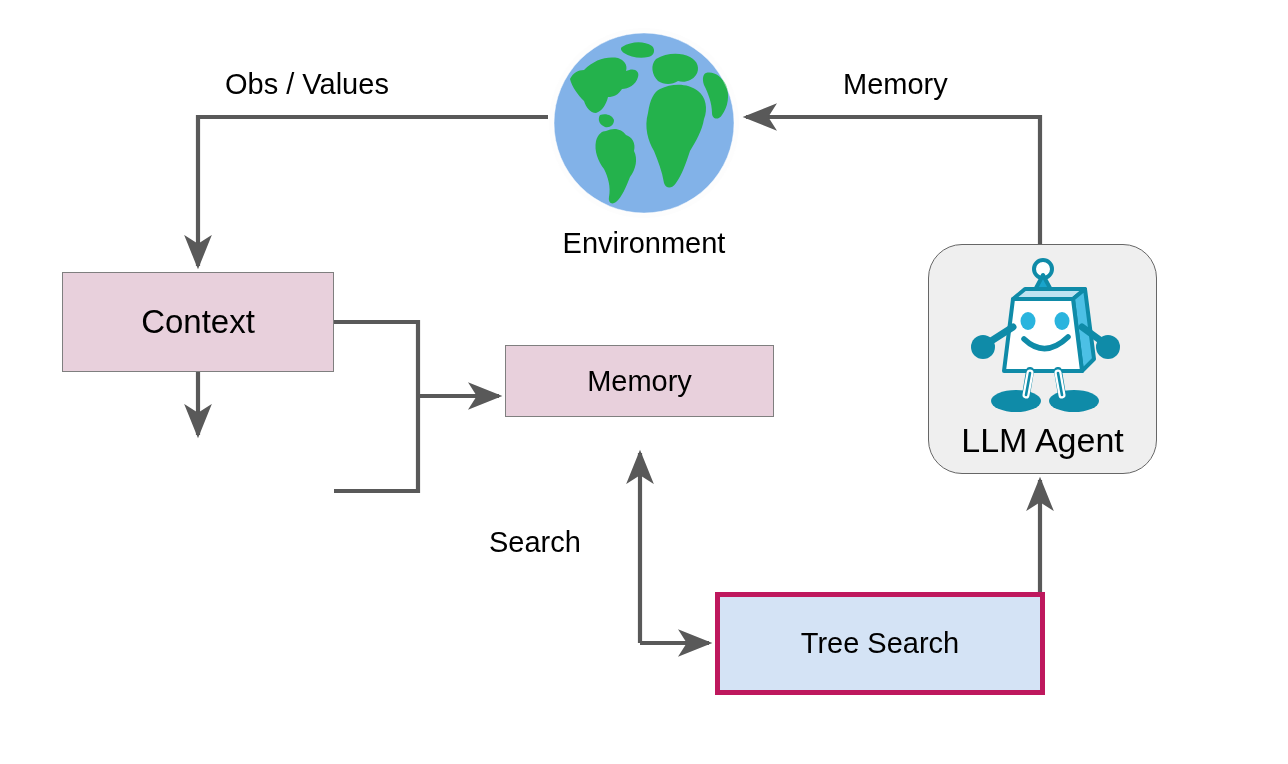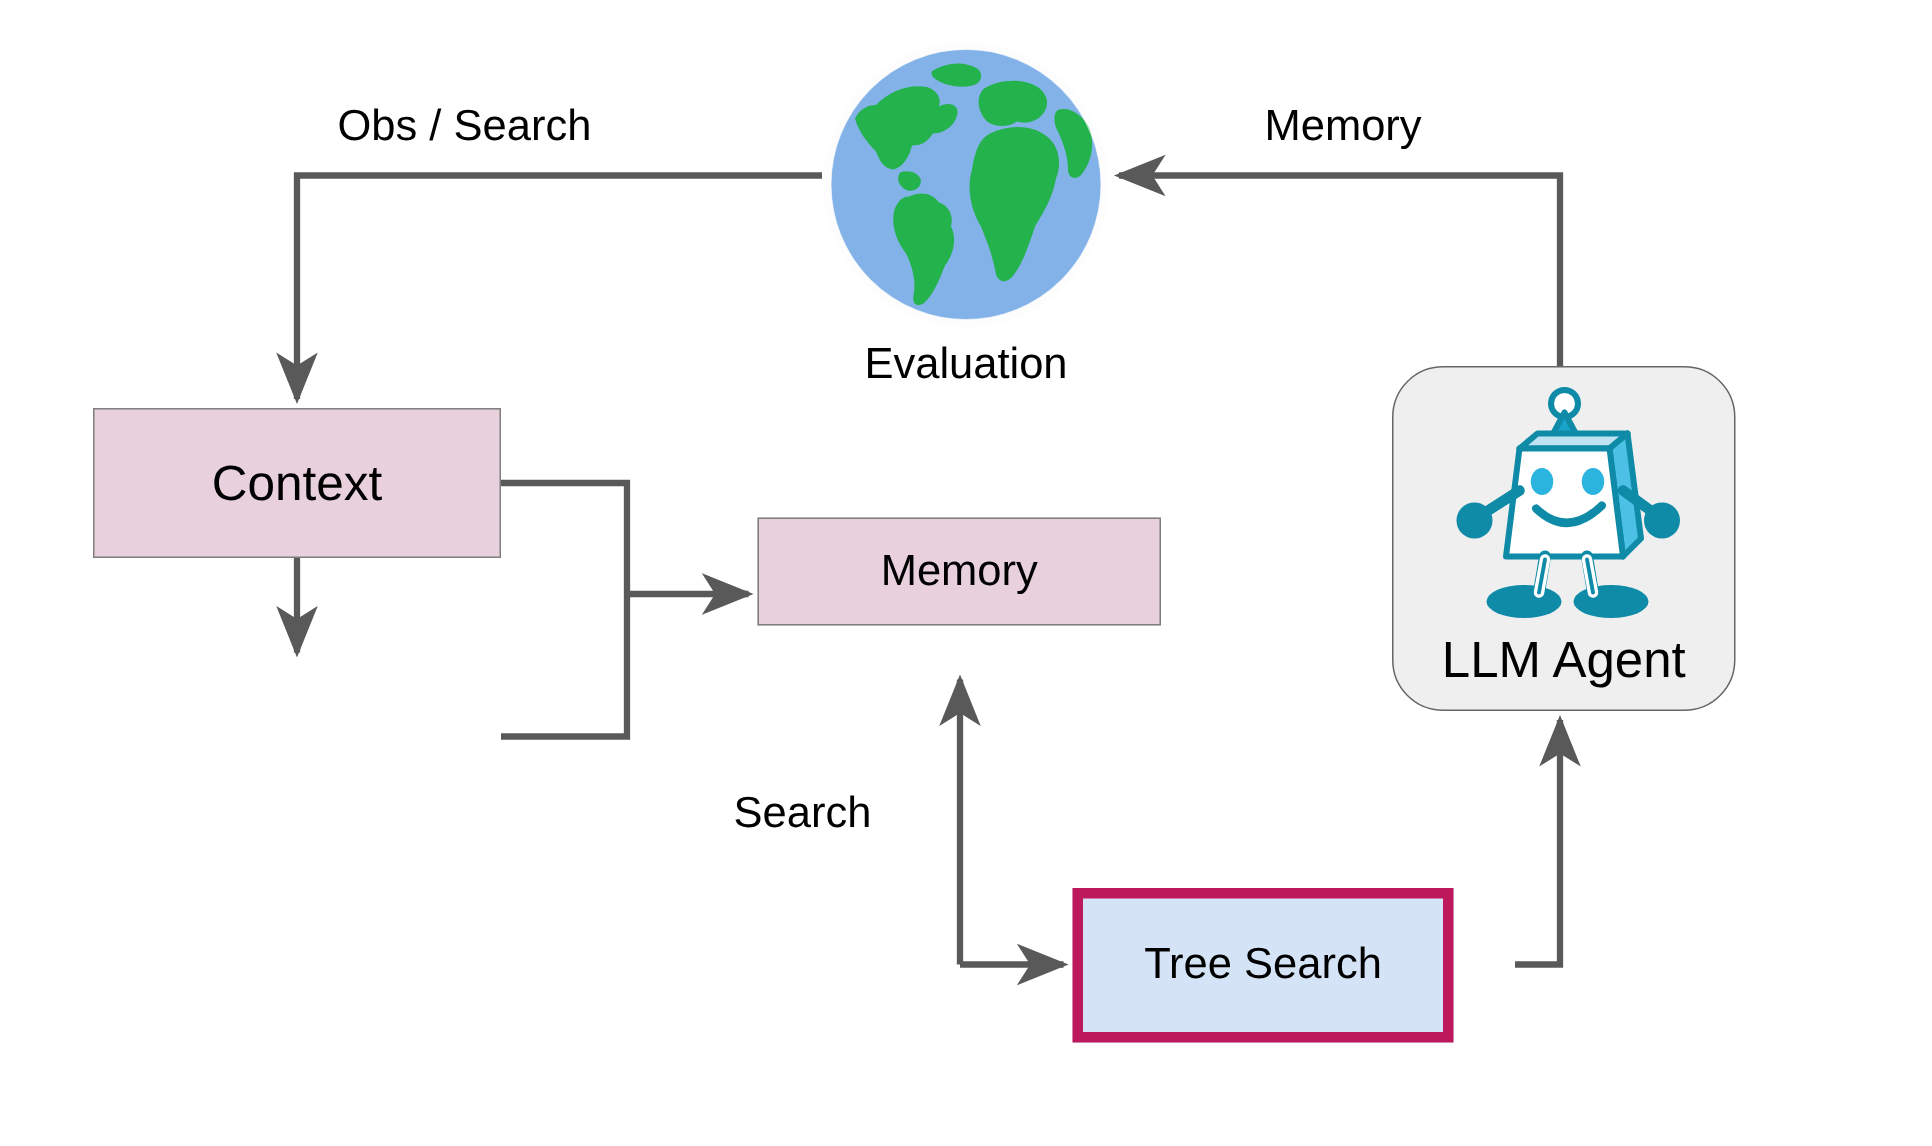--- a/index.html
+++ b/index.html
@@ -53,23 +53,23 @@
   }
   .node-mem {
     left: 505px; top: 345px;
     width: 269px; height: 72px;
     background: #e8d0dc;
     border: 1px solid #7f7f7f;
     font-size: 29px;
   }
   .node-tree {
     left: 715px; top: 592px;
-    width: 254px; height: 103px;
+    width: 330px; height: 103px;
     background: #d4e3f5;
-    border: 7px solid #be185d;
+    border: 5px solid #be185d;
     font-size: 29px;
   }
   .node-agent {
     left: 928px; top: 244px;
     width: 229px; height: 230px;
     background: #efefef;
     border: 1px solid #666666;
     border-radius: 34px;
     display: block;
   }
@@ -181,21 +181,21 @@
 
       <path d="M158 46 C166 44 174 50 178 58
                C182 68 180 80 174 88 C170 94 164 92 164 86
                C164 76 160 66 156 58 C154 52 155 47 158 46 Z"></path>
 
       <path d="M74 20 C84 14 96 14 104 19 C108 23 106 29 100 30
                C92 32 82 30 76 26 C73 24 72 21 74 20 Z"></path>
     </g>
     <circle cx="96" cy="96" r="90" fill="none" stroke="#ffffff" stroke-width="0.8" opacity="0.6"></circle>
   </svg>
-  <div class="globe-caption">Evaluation</div>
+  <div class="globe-caption">Environment</div>
 
   <div class="node node-ctx">
     <span>Context</span>
   </div>
 
 
   <div class="node node-mem">
     <span>Memory</span>
   </div>
 
@@ -241,17 +241,17 @@
       </g>
 
       <ellipse cx="70" cy="66" rx="7.5" ry="9" fill="#2ab4de"></ellipse>
       <ellipse cx="104" cy="66" rx="7.5" ry="9" fill="#2ab4de"></ellipse>
 
       <path d="M66 84 Q87 104 110 82" fill="none" stroke="#0f8ba8" stroke-width="5.5" stroke-linecap="round"></path>
     </svg>
     <div class="agent-caption">LLM Agent</div>
   </div>
 
-  <div class="edge-label lbl-obs">Obs / Search</div>
+  <div class="edge-label lbl-obs">Obs / Values</div>
   <div class="edge-label lbl-act">Memory</div>
   <div class="edge-label lbl-val">Search</div>
 
 </div>
 
 </body></html>

